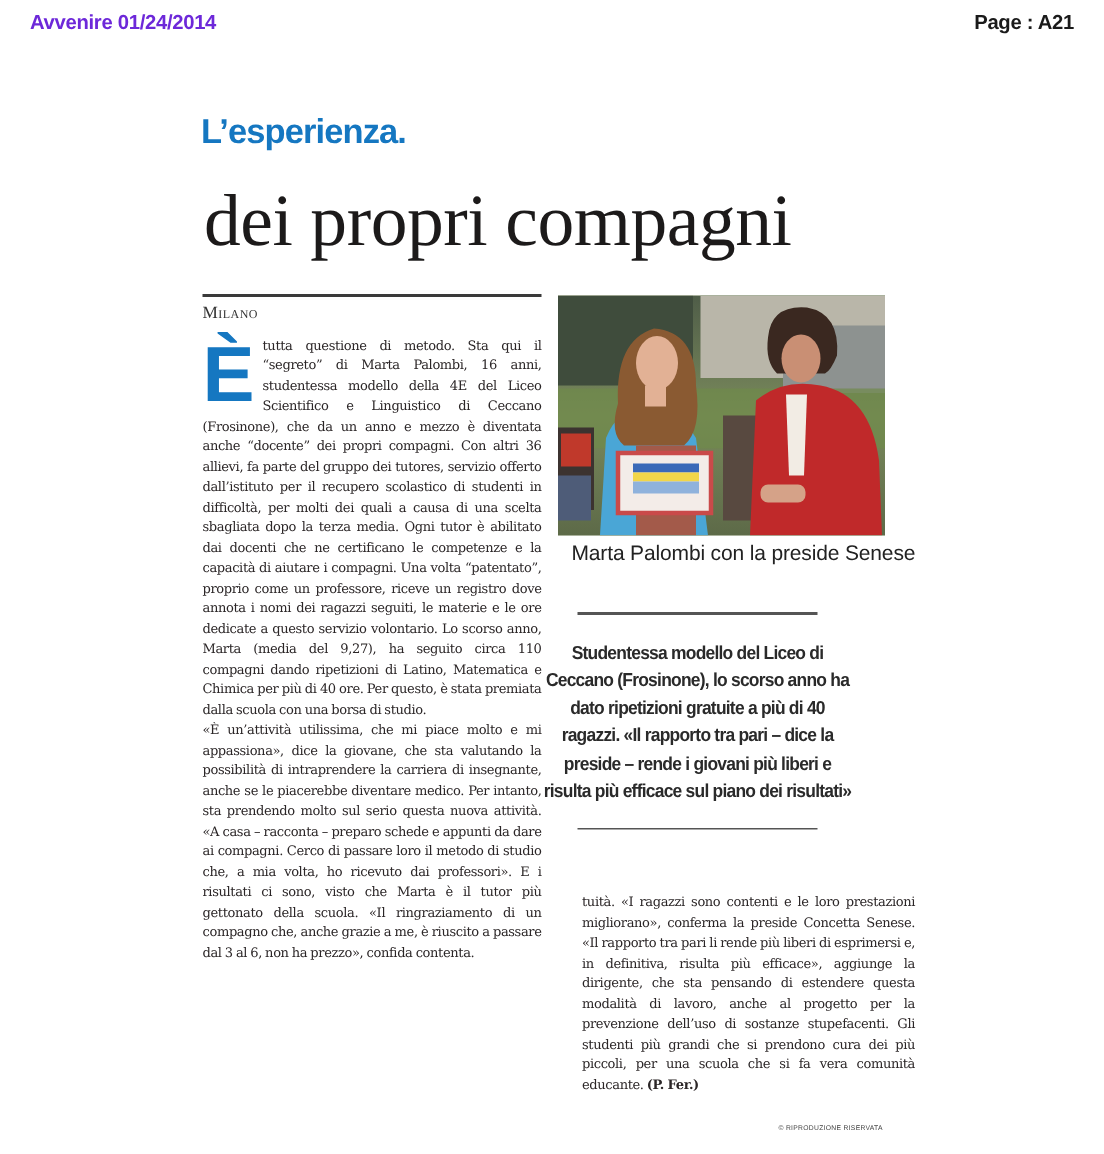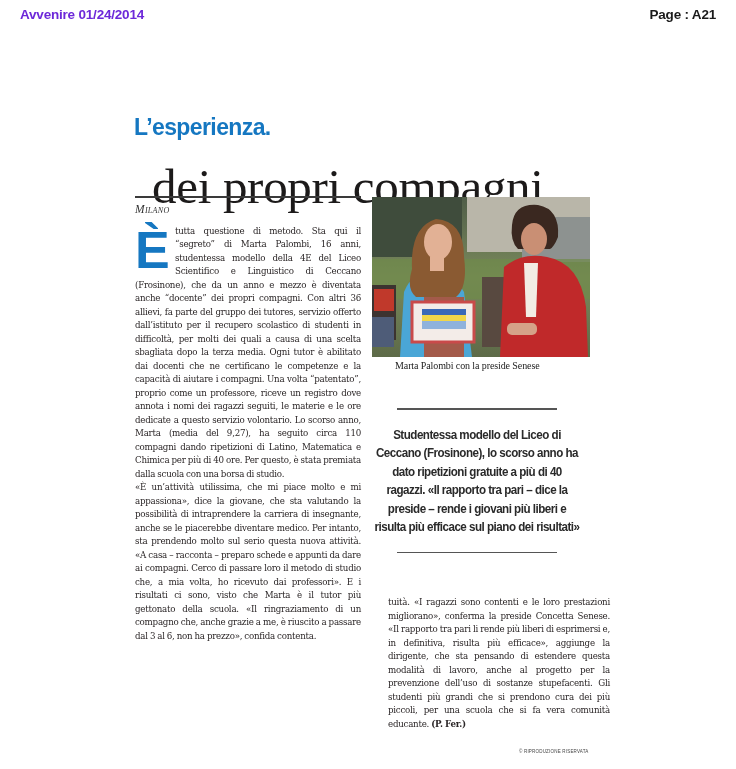--- a/index.html
+++ b/index.html
@@ -3,39 +3,39 @@
   <meta charset="utf-8">
   <style>
     * { margin: 0; padding: 0; box-sizing: border-box; }
     html, body { width: 736px; height: 769px; background: #ffffff; overflow: hidden; }
     body { position: relative; font-family: "DejaVu Serif", serif; color: #231f20; }
 
     .top-left { position: absolute; left: 20px; top: 7px; font-family: "Liberation Sans", sans-serif; font-weight: bold; font-size: 13.5px; color: #6d28d9; letter-spacing: -0.2px; }
     .top-right { position: absolute; right: 20px; top: 7px; font-family: "Liberation Sans", sans-serif; font-weight: bold; font-size: 13.5px; color: #1a1a1a; letter-spacing: -0.2px; margin-left: 12px; }
 
     .headline { position: absolute; left: 134px; top: 74px; width: 470px; }
-    .headline .line1 { display: flex; align-items: baseline; white-space: nowrap; height: 50px; margin-top: 40px; }
+    .headline .line1 { display: flex; align-items: baseline; white-space: nowrap; height: 50px; }
     .kicker { font-family: "Liberation Sans", sans-serif; font-weight: bold; color: #1577c1; font-size: 23px; letter-spacing: -0.6px; margin-right: 10px; }
     .hl { font-family: "Liberation Serif", serif; font-size: 49px; line-height: 50px; color: #1c1a1a; letter-spacing: -0.5px; }
-    .headline .line2 { font-family: "Liberation Serif", serif; font-size: 49px; line-height: 50px; color: #1c1a1a; white-space: nowrap; margin-top: -2px; margin-left: 18px; letter-spacing: -0.3px; }
+    .headline .line2 { font-family: "Liberation Serif", serif; font-size: 49px; line-height: 50px; color: #1c1a1a; white-space: nowrap; margin-top: -2px; margin-left: 2px; letter-spacing: -0.3px; }
 
     .left-col { position: absolute; left: 135px; top: 196px; width: 226px; }
     .rule-top { height: 1.5px; background: #3a3a3a; width: 226px; }
-    .dateline { font-family: "Liberation Serif", serif; font-variant: small-caps; font-size: 11.5px; color: #333; margin-top: 5px; letter-spacing: 0.3px; font-style: italic; }
+    .dateline { font-family: "Liberation Serif", serif; font-variant: small-caps; font-size: 11.5px; color: #333; margin-top: 5px; letter-spacing: 0.3px; }
 
     .body-text { font-family: "DejaVu Serif", serif; font-size: 8.7px; line-height: 13.5px; color: #2b2627; text-align: justify; letter-spacing: -0.25px; word-spacing: -0.4px; }
     .body-text p { text-indent: 0; }
     .left-body { margin-top: 10px; }
     .dropcap { float: left; width: 34px; height: 40px; margin: 3px 6px 0 0; position: relative; }
     .dropcap .letter { font-family: "Liberation Sans", sans-serif; font-weight: bold; color: #1577c1; font-size: 52px; line-height: 44px; display: block; }
 
     .photo { position: absolute; left: 372px; top: 197px; width: 218px; height: 160px; overflow: hidden; background: #6c7a52; }
-    .caption { position: absolute; left: 395px; top: 360px; font-family: Liberation Serif, serif; font-size: 10px; color: #222; letter-spacing: -0.1px; }
+    .caption { position: absolute; left: 381px; top: 360px; font-family: Liberation Sans, sans-serif; font-size: 14px; color: #222; letter-spacing: -0.1px; }
 
-    .pullquote { position: absolute; left: 372px; top: 408px; width: 210px; }
+    .pullquote { position: absolute; left: 360px; top: 408px; width: 210px; }
     .pq-rule { width: 160px; height: 1.5px; background: #555; margin: 0 auto; }
     .pq-text { font-family: "Liberation Sans", sans-serif; font-weight: bold; font-size: 12.5px; line-height: 18.5px; text-align: center; color: #2a2a2a; margin: 16px -6px 15px -6px; letter-spacing: -0.55px; transform: scaleX(0.93); transform-origin: center; }
 
     .right-body { position: absolute; left: 388px; top: 596px; width: 222px; }
     .byline { font-weight: bold; }
     .copyright { position: absolute; left: 519px; top: 749px; font-family: "Liberation Sans", sans-serif; font-size: 4.5px; color: #444; letter-spacing: 0.2px; }
   </style>
 </head>
 <body>
 

